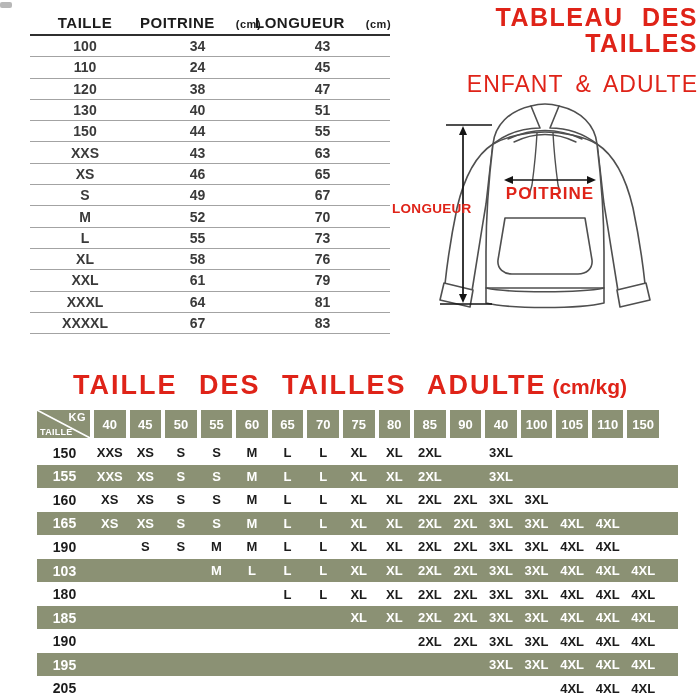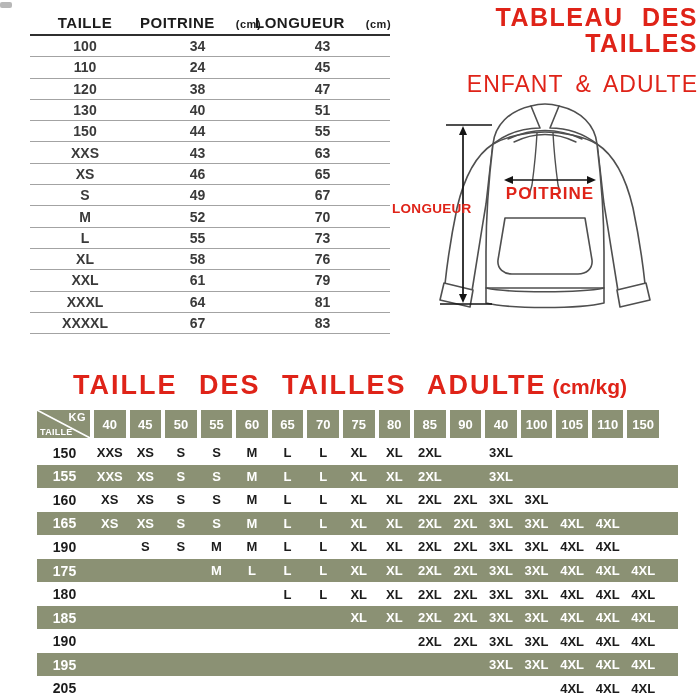--- a/index.html
+++ b/index.html
@@ -331,21 +331,21 @@
             <div class="g-size">2XL</div>
             <div class="g-size">3XL</div>
             <div class="g-size">3XL</div>
             <div class="g-size">4XL</div>
             <div class="g-size">4XL</div>
             <div class="g-size"></div>
           </div>
         </div>
         <div class="g-row olive">
           <div class="g-grid">
-            <div class="g-label">175</div>
+            <div class="g-label">103</div>
             <div class="g-size"></div>
             <div class="g-size"></div>
             <div class="g-size"></div>
             <div class="g-size">M</div>
             <div class="g-size">L</div>
             <div class="g-size">L</div>
             <div class="g-size">L</div>
             <div class="g-size">XL</div>
             <div class="g-size">XL</div>
             <div class="g-size">2XL</div>

